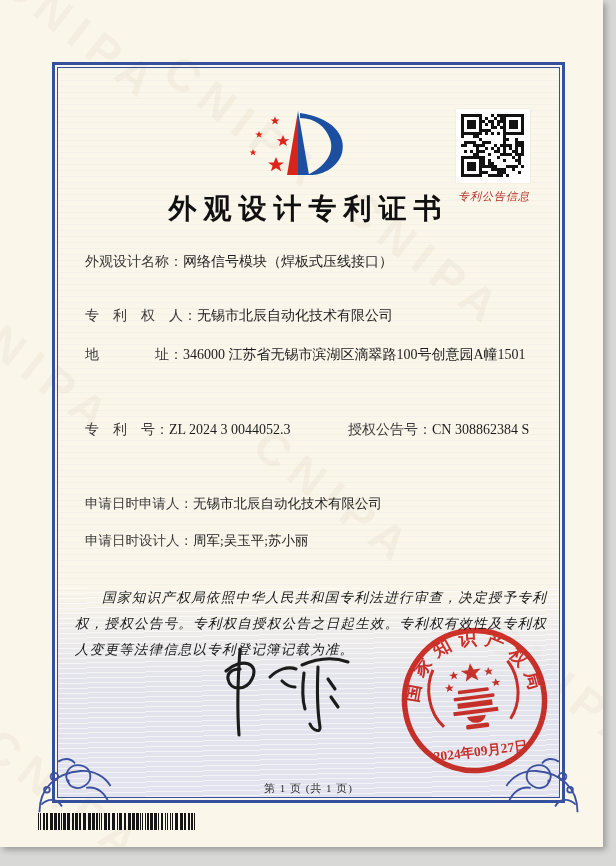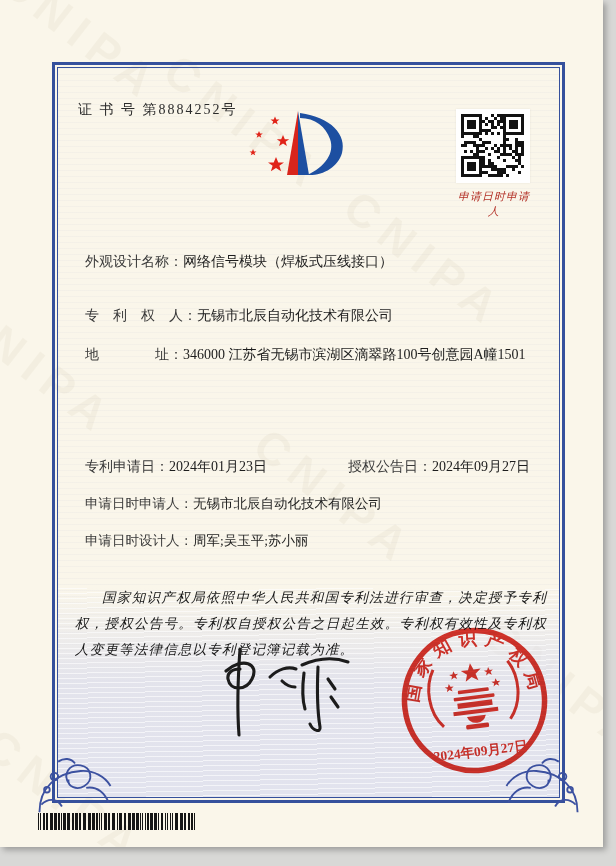--- a/index.html
+++ b/index.html
@@ -81,21 +81,20 @@
   <span class="wm" style="left:-60px; top:340px;">CNIPA</span>
   <span class="wm" style="left:240px; top:470px;">CNIPA</span>
   <span class="wm" style="left:470px; top:660px;">CNIPA</span>
   <span class="wm" style="left:-30px; top:770px;">CNIPA</span>
 
   <div class="frame">
     <div class="frame-inner"></div>
     <div class="texture"></div>
     <div class="band"></div>
 
-    <div class="cert-no">证 书 号 第8884252号</div>
 
     <svg class="logo" width="118" height="82" viewBox="0 0 118 82">
       <g>
         <polygon fill="#e02318" points="36,7.5 37.3,10.6 40.5,10.6 37.8,12.5 38.8,15.6 36,13.8 33.2,15.6 34.2,12.5 31.5,10.6 34.7,10.6"></polygon>
         <polygon fill="#e02318" points="20,22 21.1,24.6 23.8,24.6 21.5,26.2 22.3,28.8 20,27.3 17.7,28.8 18.5,26.2 16.2,24.6 18.9,24.6"></polygon>
         <polygon fill="#e02318" points="44,26 45.8,30.2 50.2,30.2 46.6,32.8 47.9,37 44,34.5 40.1,37 41.4,32.8 37.8,30.2 42.2,30.2"></polygon>
         <polygon fill="#e02318" points="14,40 15,42.4 17.5,42.4 15.4,43.9 16.2,46.3 14,44.9 11.8,46.3 12.6,43.9 10.5,42.4 13,42.4"></polygon>
         <polygon fill="#e02318" points="37,48 39.3,53.4 45,53.4 40.4,56.8 42.1,62.2 37,59 31.9,62.2 33.6,56.8 29,53.4 34.7,53.4"></polygon>
       </g>
       <polygon fill="#d8251c" points="59,2 48,66 59,66"></polygon>
@@ -326,36 +325,37 @@
             <div style="left: 15px; top: 60px; width: 3px; height: 3px;"></div>
             <div style="left: 18px; top: 60px; width: 3px; height: 3px;"></div>
             <div style="left: 27px; top: 60px; width: 3px; height: 3px;"></div>
             <div style="left: 30px; top: 60px; width: 3px; height: 3px;"></div>
             <div style="left: 33px; top: 60px; width: 3px; height: 3px;"></div>
             <div style="left: 36px; top: 60px; width: 3px; height: 3px;"></div>
             <div style="left: 39px; top: 60px; width: 3px; height: 3px;"></div>
             <div style="left: 45px; top: 60px; width: 3px; height: 3px;"></div>
           </div>
       </div>
-      <div class="qr-caption">申请日时申请人</div>
-    </div>
-
+      <div class="qr-caption">专利公告信息</div>
+    </div>
+
+    <div class="title">外观设计专利证书</div>
 
     <div class="row" style="top:188px">
       <span class="flabel">外观设计名称：</span><span class="fvalue">网络信号模块（焊板式压线接口）</span>
     </div>
     <div class="row" style="top:242px">
       <span class="flabel">专　利　权　人：</span><span class="fvalue">无锡市北辰自动化技术有限公司</span>
     </div>
     <div class="row" style="top:281px">
       <span class="flabel">地　　　　址：</span><span class="fvalue">346000 江苏省无锡市滨湖区滴翠路100号创意园A幢1501</span>
     </div>
-    <div class="row" style="top:393px">
-      <span class="flabel">专利申请日：</span><span class="fvalue">2024年01月23日</span>
-      <span class="right-col"><span class="flabel">授权公告日：</span><span class="fvalue">2024年09月27日</span></span>
+    <div class="row" style="top:356px">
+      <span class="flabel">专　利　号：</span><span class="fvalue">ZL 2024 3 0044052.3</span>
+      <span class="right-col"><span class="flabel">授权公告号：</span><span class="fvalue">CN 308862384 S</span></span>
     </div>
     <div class="row small" style="top:430px">
       <span class="flabel">申请日时申请人：</span><span class="fvalue">无锡市北辰自动化技术有限公司</span>
     </div>
     <div class="row small" style="top:467px">
       <span class="flabel">申请日时设计人：</span><span class="fvalue">周军;吴玉平;苏小丽</span>
     </div>
 
     <div class="body-text">国家知识产权局依照中华人民共和国专利法进行审查，决定授予专利权，授权公告号。专利权自授权公告之日起生效。专利权有效性及专利权人变更等法律信息以专利登记簿记载为准。</div>
 
@@ -392,20 +392,21 @@
         <rect x="62" y="66" width="31" height="3.5" rx="1" stroke="none"></rect>
         <rect x="57" y="72.5" width="41" height="3.5" rx="1" stroke="none"></rect>
         <rect x="60" y="78.5" width="35" height="5.5" stroke="none"></rect>
         <rect x="55" y="86.5" width="45" height="4" stroke="none"></rect>
         <path d="M68 93 A 10 10 0 0 0 87 93 Z" stroke="none"></path>
         <rect x="66" y="101" width="23" height="4.5" rx="1.5" stroke="none"></rect>
       </g>
       <text x="77.5" y="133" text-anchor="middle" font-size="13.5" font-weight="bold" fill="#d8251c" font-family="Liberation Serif, serif">2024年09月27日</text>
     </svg>
 
+    <div class="page-foot">第 1 页 (共 1 页)</div>
 
     <svg class="corner bl" viewBox="0 0 80 62">
       <g fill="none" stroke="#3c51a0" stroke-width="2">
         <path d="M2 60 C2 34 20 18 46 16 C60 15 72 22 78 32"></path>
         <path d="M34 30 C26 20 34 8 46 10 C58 12 60 26 50 32 C42 37 32 33 33 25"></path>
         <circle cx="18" cy="22" r="4"></circle>
         <circle cx="10" cy="36" r="3"></circle>
         <path d="M4 52 C12 44 22 46 26 54"></path>
         <path d="M52 34 C64 32 72 40 76 50"></path>
         <path d="M22 6 C28 2 36 2 40 8"></path>

